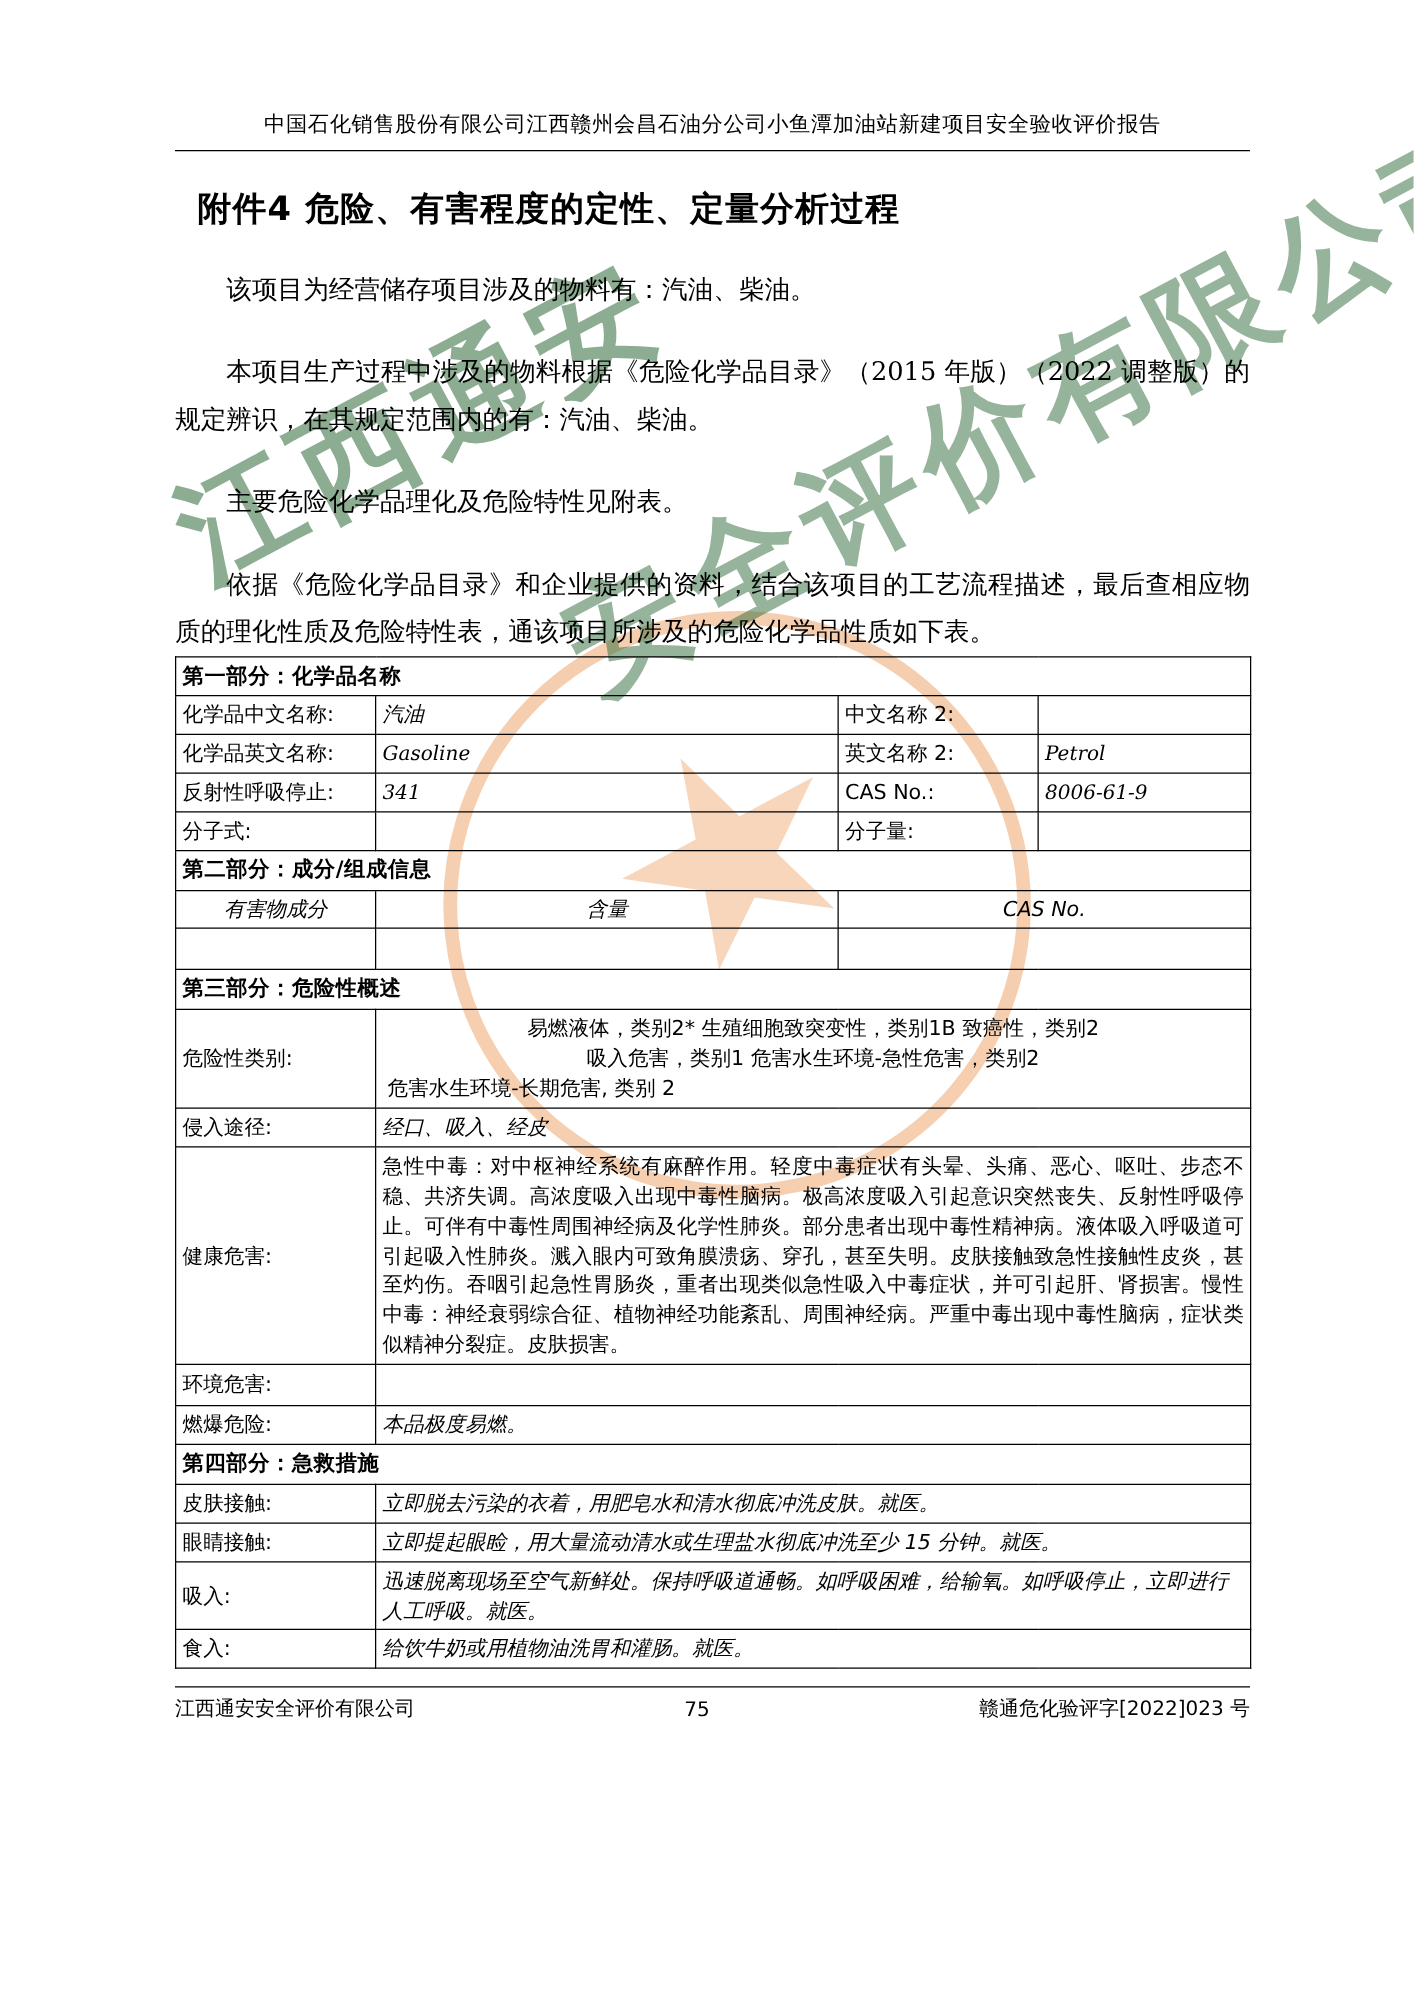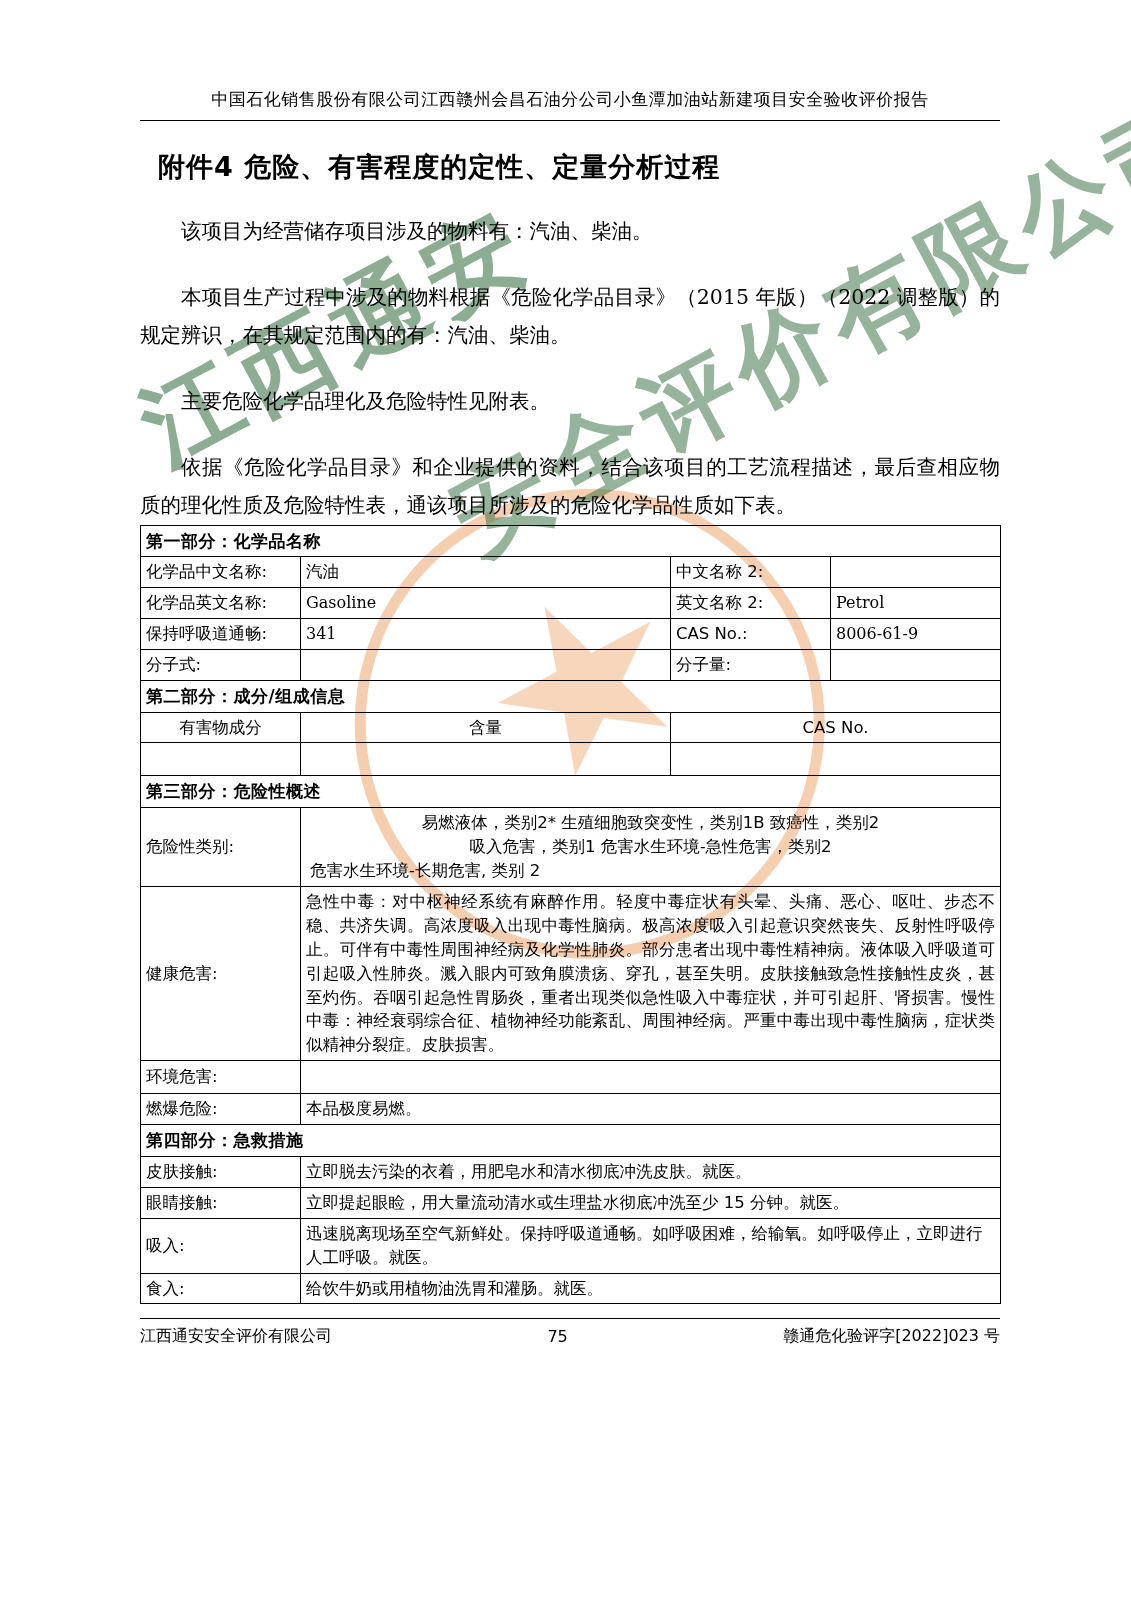--- a/index.html
+++ b/index.html
@@ -169,23 +169,25 @@
     letter-spacing: 0.5px;
   }
   td.lbl {
     text-align: left;
     width: 142px;
     white-space: nowrap;
   }
   td.lbl-c {
     text-align: center;
     font-weight: normal;
+    font-style: italic;
   }
   td.val {
     text-align: left;
+    font-style: italic;
   }
   td.val-serif {
     font-family: "DejaVu Serif", "Liberation Serif", serif;
     font-size: 16px;
   }
   .hazard-cell {
     padding: 4px 6px 4px 6px;
   }
   .hazard-line {
     white-space: nowrap;
@@ -265,21 +267,21 @@
           <td class="lbl">中文名称 2:</td>
           <td class="val"></td>
         </tr>
         <tr>
           <td class="lbl">化学品英文名称:</td>
           <td class="val val-serif">Gasoline</td>
           <td class="lbl">英文名称 2:</td>
           <td class="val val-serif">Petrol</td>
         </tr>
         <tr>
-          <td class="lbl">保持呼吸道通畅:</td>
+          <td class="lbl">反射性呼吸停止:</td>
           <td class="val val-serif">341</td>
           <td class="lbl">CAS No.:</td>
           <td class="val val-serif">8006-61-9</td>
         </tr>
         <tr>
           <td class="lbl">分子式:</td>
           <td class="val"></td>
           <td class="lbl">分子量:</td>
           <td class="val"></td>
         </tr>
@@ -303,20 +305,24 @@
         </tr>
         <tr>
           <td class="lbl">危险性类别:</td>
           <td class="hazard-cell" colspan="3">
             <div class="hazard-line hz-1">易燃液体，类别2*    生殖细胞致突变性，类别1B      致癌性，类别2</div>
             <div class="hazard-line hz-2">吸入危害，类别1      危害水生环境-急性危害，类别2</div>
             <div class="hazard-line hz-3">危害水生环境-长期危害, 类别 2</div>
           </td>
         </tr>
         <tr>
+          <td class="lbl">侵入途径:</td>
+          <td class="val" colspan="3">经口、吸入、经皮</td>
+        </tr>
+        <tr>
           <td class="lbl">健康危害:</td>
           <td class="health-cell" colspan="3">急性中毒：对中枢神经系统有麻醉作用。轻度中毒症状有头晕、头痛、恶心、呕吐、步态不稳、共济失调。高浓度吸入出现中毒性脑病。极高浓度吸入引起意识突然丧失、反射性呼吸停止。可伴有中毒性周围神经病及化学性肺炎。部分患者出现中毒性精神病。液体吸入呼吸道可引起吸入性肺炎。溅入眼内可致角膜溃疡、穿孔，甚至失明。皮肤接触致急性接触性皮炎，甚至灼伤。吞咽引起急性胃肠炎，重者出现类似急性吸入中毒症状，并可引起肝、肾损害。慢性中毒：神经衰弱综合征、植物神经功能紊乱、周围神经病。严重中毒出现中毒性脑病，症状类似精神分裂症。皮肤损害。</td>
         </tr>
         <tr>
           <td class="lbl">环境危害:</td>
           <td class="val" colspan="3" style="height:26px"></td>
         </tr>
         <tr>
           <td class="lbl">燃爆危险:</td>
           <td class="val" colspan="3">本品极度易燃。</td>

